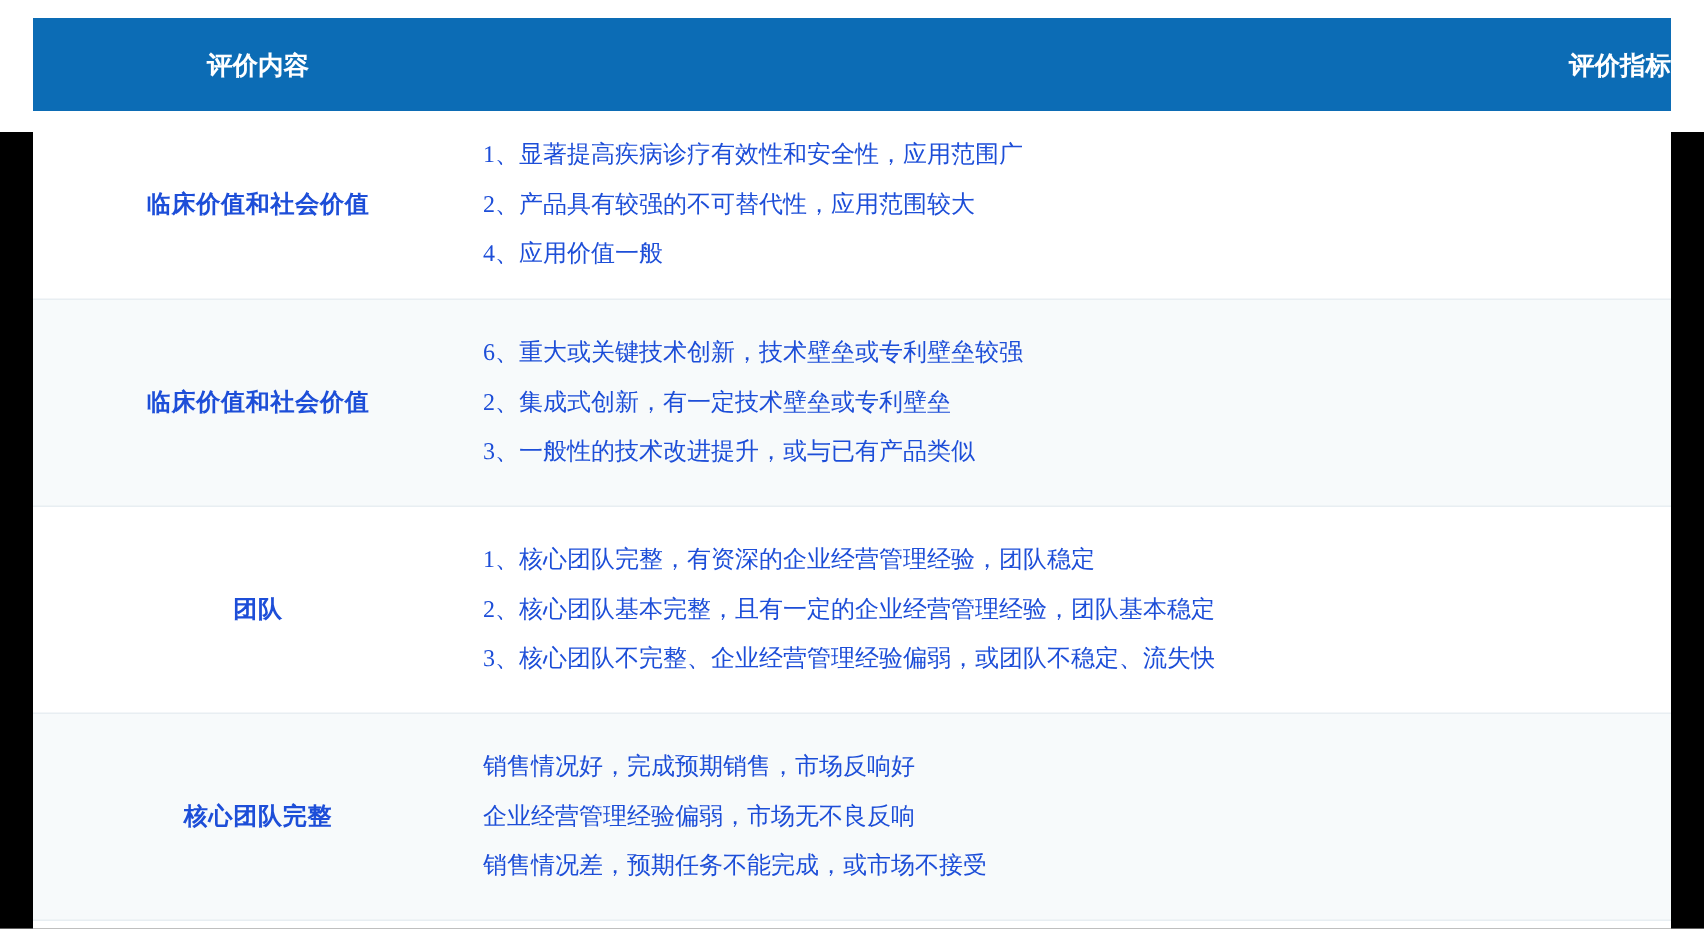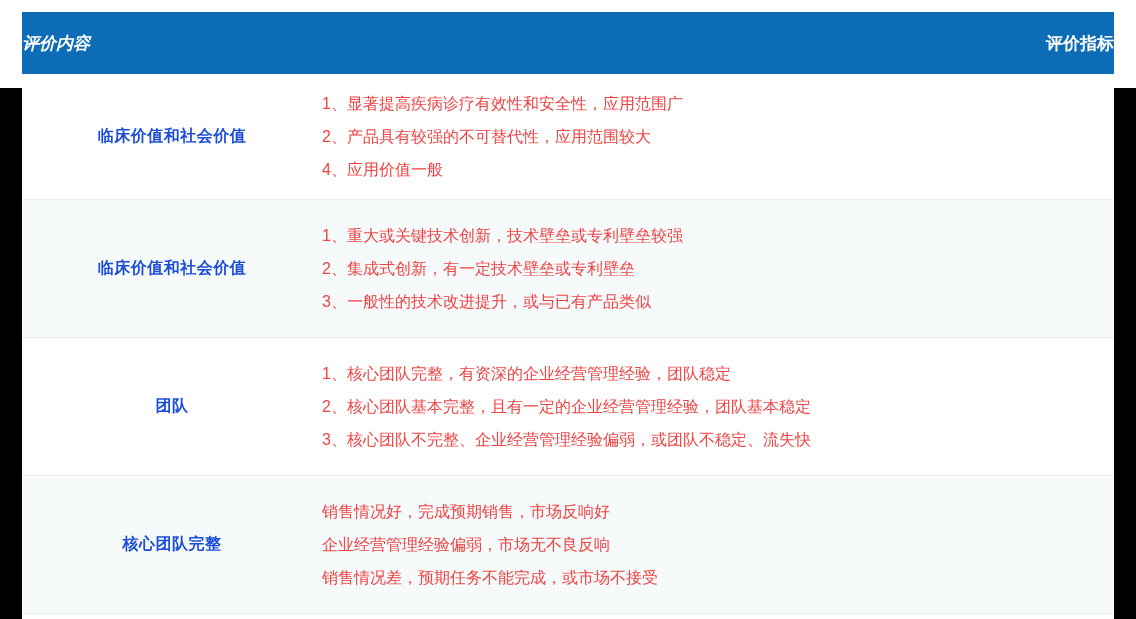--- a/index.html
+++ b/index.html
@@ -66,22 +66,21 @@
     background: #0c6cb5;
     color: #ffffff;
     font-size: 17px;
     font-weight: bold;
     height: 62px;
     padding: 0;
     vertical-align: middle;
   }
   th.col-content {
     width: 300px;
-    text-align: left;
-    font-style: italic;
+    text-align: center;
   }
   th.col-indicator {
     width: 792px;
     text-align: right;
     padding-left: 18px;
   }
   table.eval-table tbody td {
     border-bottom: 1px solid #e8eef2;
     padding: 0;
     vertical-align: middle;
@@ -97,22 +96,23 @@
     text-align: center;
     font-size: 16px;
     font-weight: bold;
     color: #1d4ed8;
     letter-spacing: 0.5px;
   }
   td.cell-items {
     width: 792px;
     padding: 16px 18px 16px 18px;
     font-size: 16px;
-    color: #ef4444;
+    color: #1d4ed8;
     line-height: 33px;
+    font-family: Liberation Serif, serif;
   }
   .item-line {
     white-space: nowrap;
   }
   .r1 td { height: 125px; }
   .r2 td { height: 137px; }
   .r3 td { height: 137px; }
   .r4 td { height: 137px; }
 </style>
 </head>
@@ -136,21 +136,21 @@
         <td class="cell-name">临床价值和社会价值</td>
         <td class="cell-items">
           <div class="item-line">1、显著提高疾病诊疗有效性和安全性，应用范围广</div>
           <div class="item-line">2、产品具有较强的不可替代性，应用范围较大</div>
           <div class="item-line">4、应用价值一般</div>
         </td>
       </tr>
       <tr class="row-even r2">
         <td class="cell-name">临床价值和社会价值</td>
         <td class="cell-items">
-          <div class="item-line">1、重大或关键技术创新，技术壁垒或专利壁垒较强</div>
+          <div class="item-line">6、重大或关键技术创新，技术壁垒或专利壁垒较强</div>
           <div class="item-line">2、集成式创新，有一定技术壁垒或专利壁垒</div>
           <div class="item-line">3、一般性的技术改进提升，或与已有产品类似</div>
         </td>
       </tr>
       <tr class="row-odd r3">
         <td class="cell-name">团队</td>
         <td class="cell-items">
           <div class="item-line">1、核心团队完整，有资深的企业经营管理经验，团队稳定</div>
           <div class="item-line">2、核心团队基本完整，且有一定的企业经营管理经验，团队基本稳定</div>
           <div class="item-line">3、核心团队不完整、企业经营管理经验偏弱，或团队不稳定、流失快</div>

